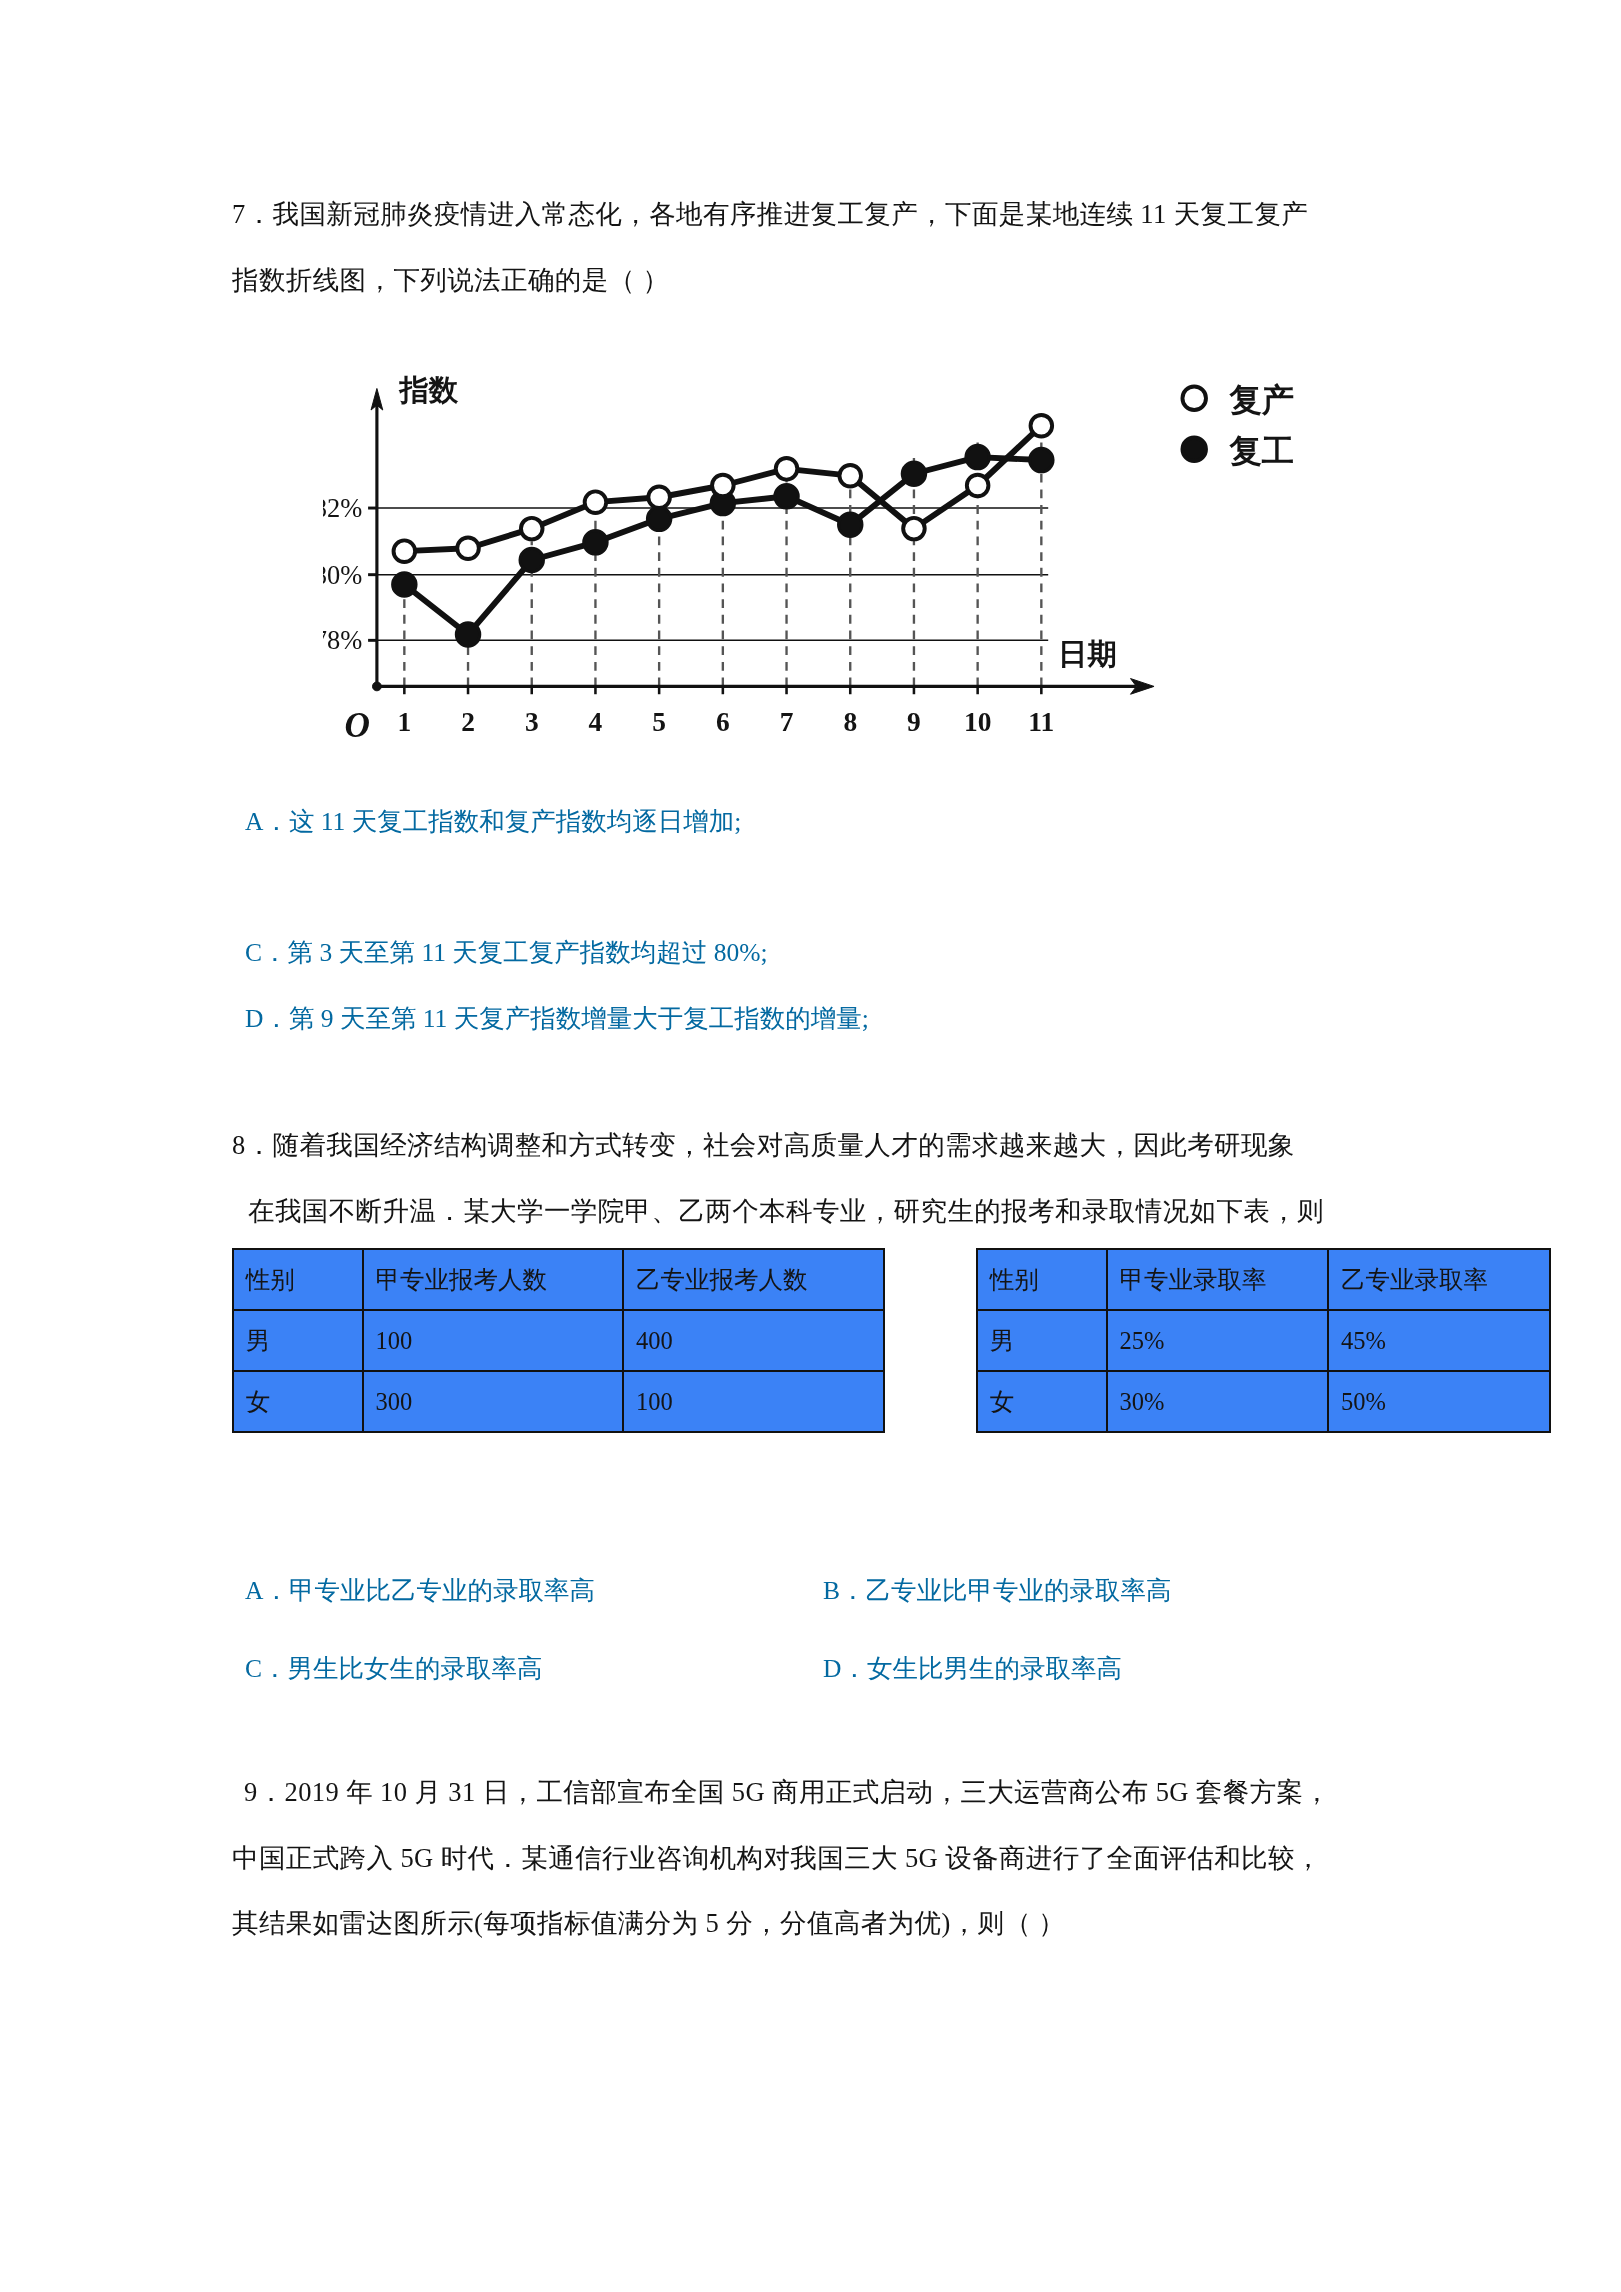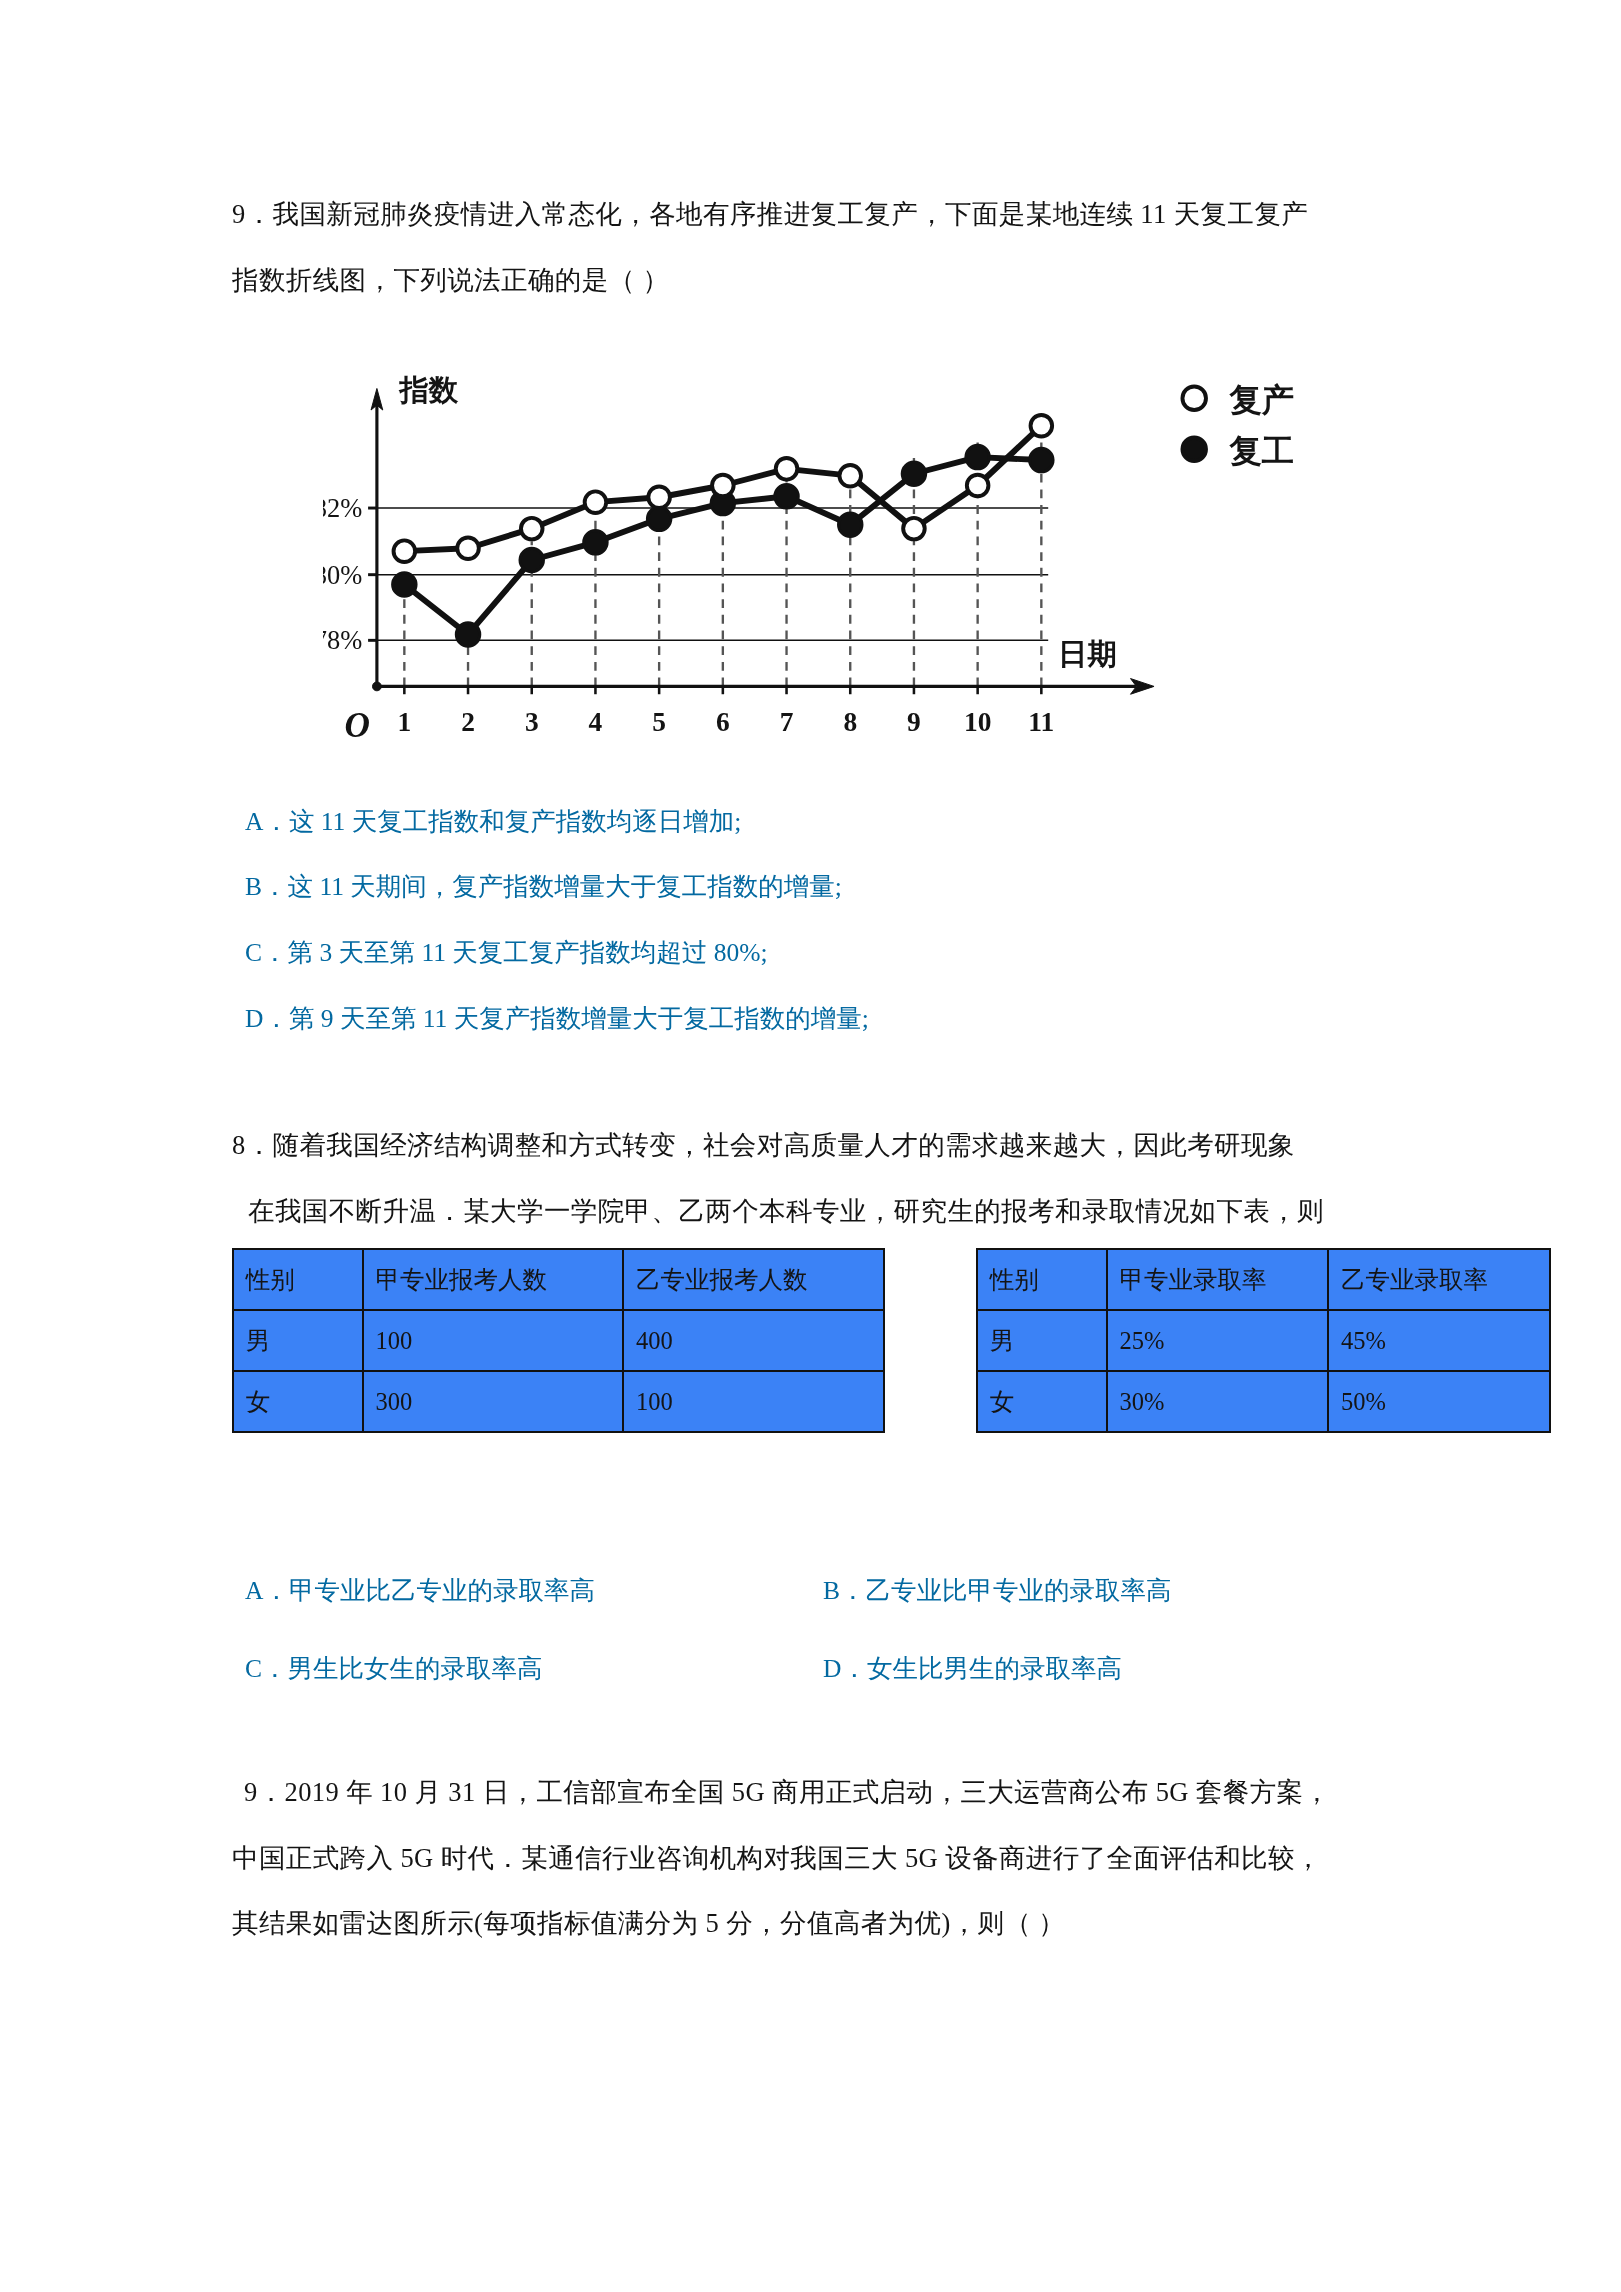--- a/index.html
+++ b/index.html
@@ -72,21 +72,21 @@
   #table-admit { left: 976px; top: 1248px; }
   #table-admit td.c0 { width: 104px; }
   #table-admit td.c1 { width: 196px; }
   #table-admit td.c2 { width: 196px; }
 </style>
 </head>
 <body>
 
 <div class="page">
 
-  <div class="qline" style="left:232px; top:201px;">9．我国新冠肺炎疫情进入常态化，各地有序推进复工复产，下面是某地连续 11 天复工复产</div>
+  <div class="qline" style="left:232px; top:201px;">7．我国新冠肺炎疫情进入常态化，各地有序推进复工复产，下面是某地连续 11 天复工复产</div>
   <div class="qline" style="left:232px; top:267px;">指数折线图，下列说法正确的是（      ）</div>
 
   <div id="chart-figure">
     <svg id="chart-svg" width="980" height="392" viewBox="0 0 1000 400">
 
       <g stroke="#111" stroke-width="1.6">
         <line x1="55" y1="148" x2="740" y2="148"></line>
         <line x1="55" y1="216" x2="740" y2="216"></line>
         <line x1="55" y1="283" x2="740" y2="283"></line>
       </g>
@@ -195,21 +195,20 @@
       <g>
         <circle cx="889" cy="36" r="12" fill="#ffffff" stroke="#111" stroke-width="4"></circle>
         <text x="925" y="49" font-family="Liberation Sans, sans-serif" font-size="33" font-weight="bold" fill="#141414">复产</text>
         <circle cx="889" cy="88" r="12" fill="#111" stroke="#111" stroke-width="4"></circle>
         <text x="925" y="101" font-family="Liberation Sans, sans-serif" font-size="33" font-weight="bold" fill="#141414">复工</text>
       </g>
     </svg>
   </div>
 
   <div class="opt" style="left:245px; top:809px;">A．这 11 天复工指数和复产指数均逐日增加;</div>
-  <div class="opt" style="left:245px; top:874px;">B．这 11 天期间，复产指数增量大于复工指数的增量;</div>
   <div class="opt" style="left:245px; top:940px;">C．第 3 天至第 11 天复工复产指数均超过 80%;</div>
   <div class="opt" style="left:245px; top:1006px;">D．第 9 天至第 11 天复产指数增量大于复工指数的增量;</div>
 
   <div class="qline" style="left:232px; top:1132px;">8．随着我国经济结构调整和方式转变，社会对高质量人才的需求越来越大，因此考研现象</div>
   <div class="qline" style="left:248px; top:1198px;">在我国不断升温．某大学一学院甲、乙两个本科专业，研究生的报考和录取情况如下表，则</div>
 
   <table class="tbl" id="table-apply">
     <tbody>
       <tr>
         <td class="c0">性别</td>

